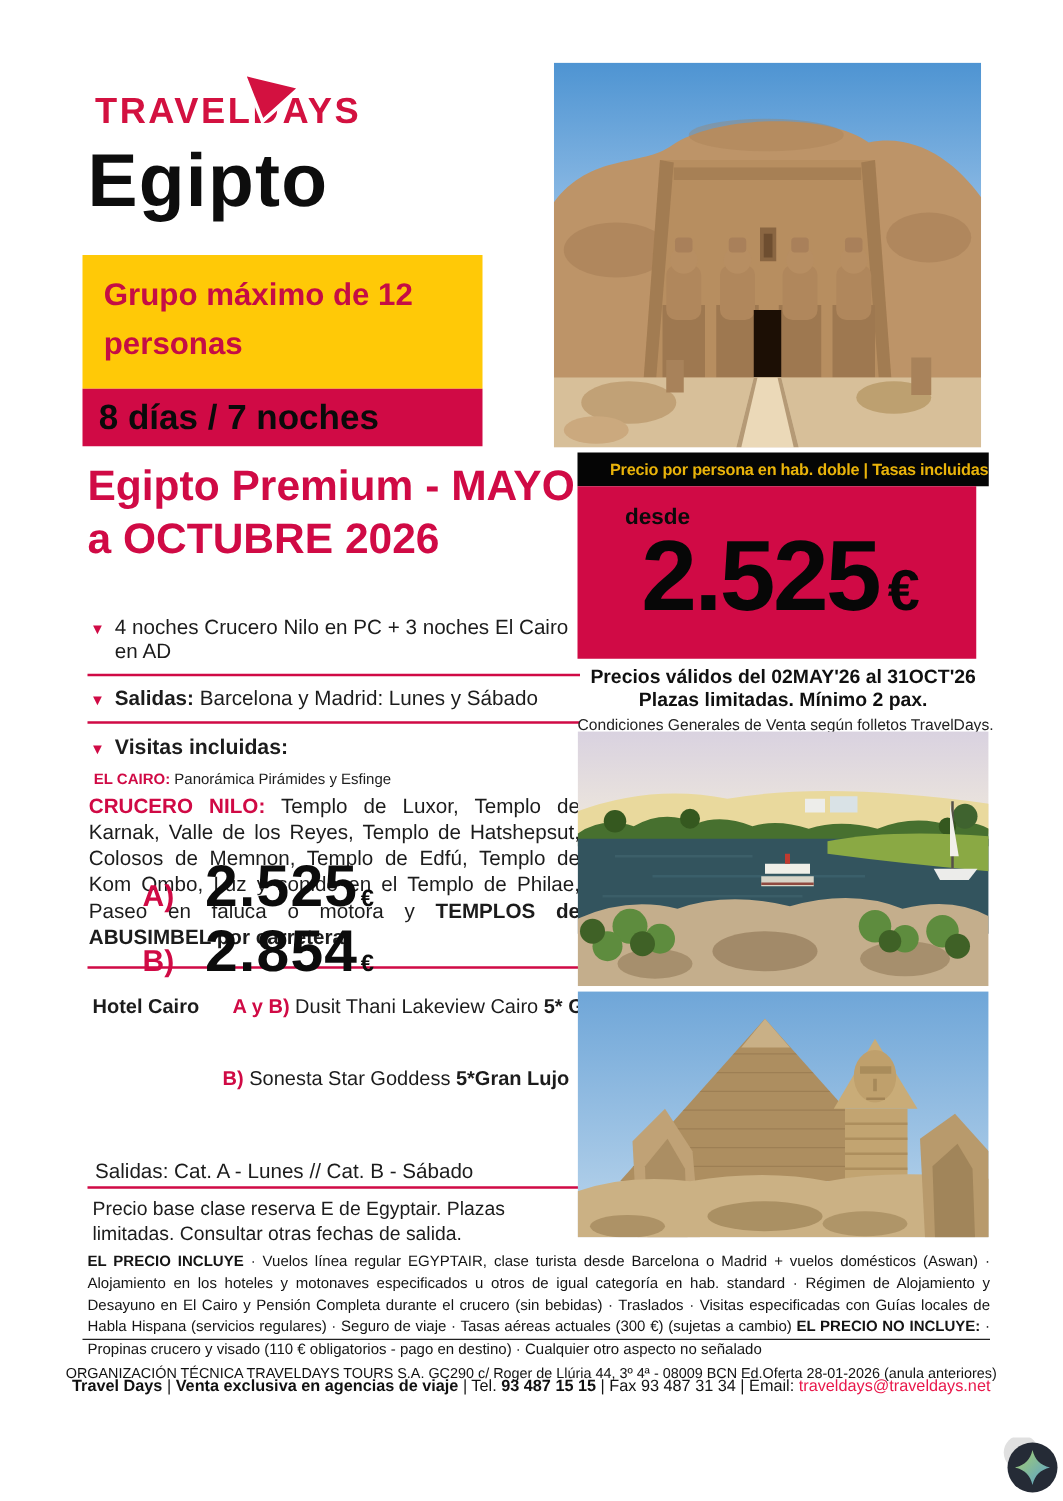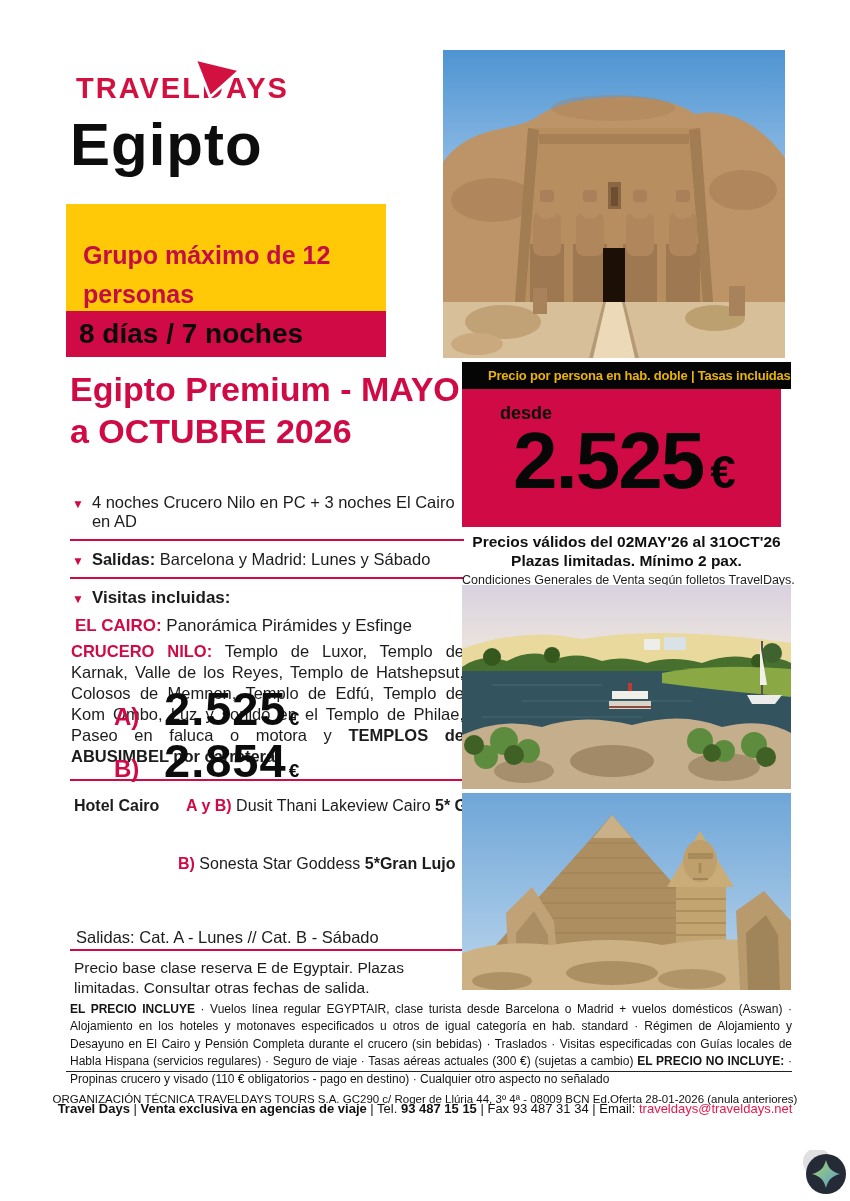--- a/index.html
+++ b/index.html
@@ -3,33 +3,33 @@
 <meta charset="utf-8">
 <style>
   html,body{margin:0;padding:0;background:#ffffff;}
   .page{
     position:relative;width:850px;height:1201px;background:#ffffff;overflow:hidden;
     font-family:"Liberation Sans","DejaVu Sans",sans-serif;color:#141414;
   }
   
   .logo-svg{position:absolute;left:74px;top:56px;}
   .main-title{position:absolute;left:70px;top:110px;font-size:60px;font-weight:bold;color:#0d0d0d;letter-spacing:1px;}
-  .badge-yellow{position:absolute;left:66px;top:204px;width:320px;height:107px;background:#FFC907;box-sizing:border-box;padding:32px 14px 0 17px;
+  .badge-yellow{position:absolute;left:66px;top:204px;width:320px;height:107px;background:#FFC907;box-sizing:border-box;padding:13px 14px 0 17px;
     font-size:25px;line-height:1.55;font-weight:bold;color:#C50D45;}
   .badge-crimson{position:absolute;left:66px;top:311px;width:320px;height:46px;background:#D00A45;box-sizing:border-box;
     font-size:28px;font-weight:bold;color:#0a0a0a;line-height:46px;padding-left:13px;}
   .offer-title{position:absolute;left:70px;top:369px;width:402px;font-size:34px;line-height:1.23;font-weight:bold;color:#D00A45;}
   .left-flow{position:absolute;left:70px;top:492px;width:394px;}
   .bullet-row{display:flex;align-items:baseline;font-size:16.5px;color:#1c1c1c;padding:1px 0 8px 2px;}
   .tri{color:#D00A45;font-size:12px;margin-right:8px;flex:0 0 auto;}
   hr.red{height:2px;background:#D00A45;border:0;margin:0 0 8px 0;}
   .b{font-weight:bold;}
   .red-b{color:#D00A45;font-weight:bold;}
   .visits-head{font-size:17px;}
-  .cairo-line{font-size:17px;padding:0 0 5px 5px;color:#1c1c1c;}
+  .cairo-line{font-size:12px;padding:0 0 5px 5px;color:#1c1c1c;}
   .cruise-par{font-size:16.5px;line-height:1.27;text-align:justify;color:#1c1c1c;padding-left:1px;}
   .prices{position:absolute;left:70px;top:684px;width:394px;}
   .price-row{display:flex;align-items:baseline;margin-bottom:3px;}
   .p-label{color:#D00A45;font-weight:bold;font-size:24px;width:50px;margin-left:44px;flex:0 0 auto;}
   .p-amount{font-size:47px;font-weight:bold;color:#0c0c0c;letter-spacing:1px;line-height:1.05;}
   .p-eur{font-size:19px;font-weight:bold;color:#0c0c0c;margin-left:2px;}
   .hline{position:absolute;font-size:16px;color:#1c1c1c;white-space:nowrap;}
   .lab{display:inline-block;width:112px;font-weight:bold;}
   .note{position:absolute;left:74px;top:958px;width:392px;font-size:15.5px;line-height:1.32;color:#1c1c1c;}
   .redline-sal{position:absolute;left:70px;top:949px;width:394px;height:2px;background:#D00A45;}

